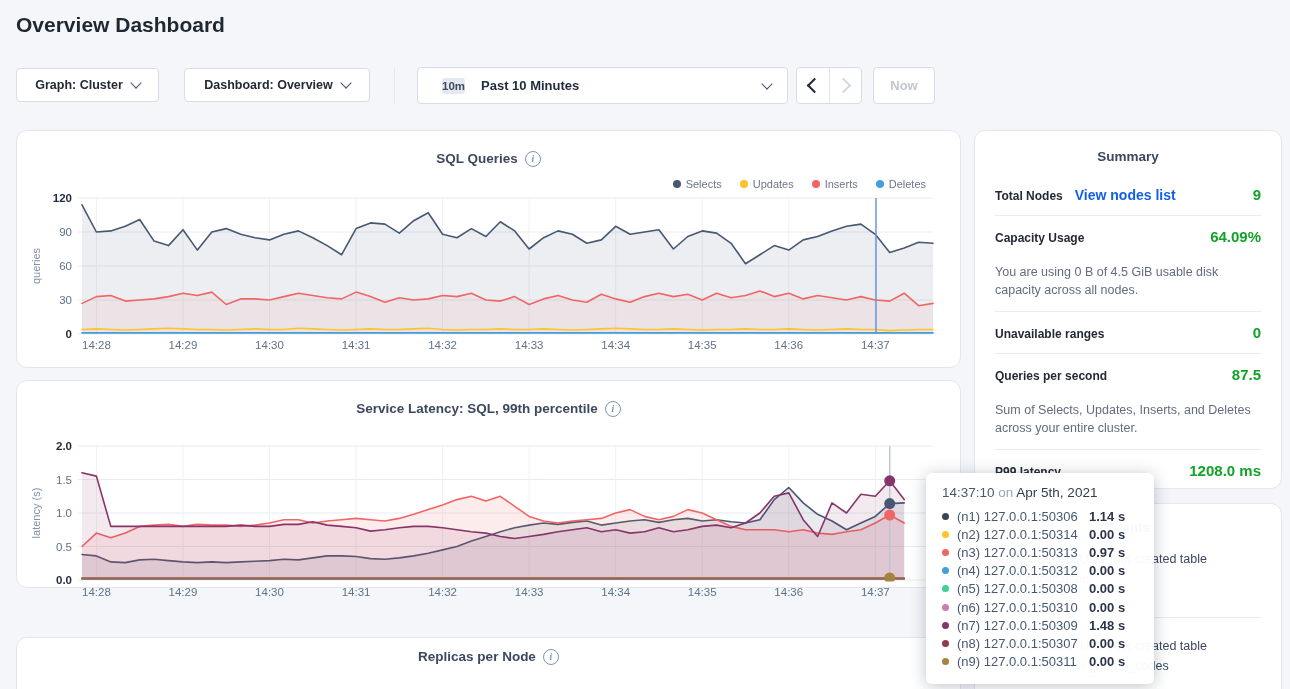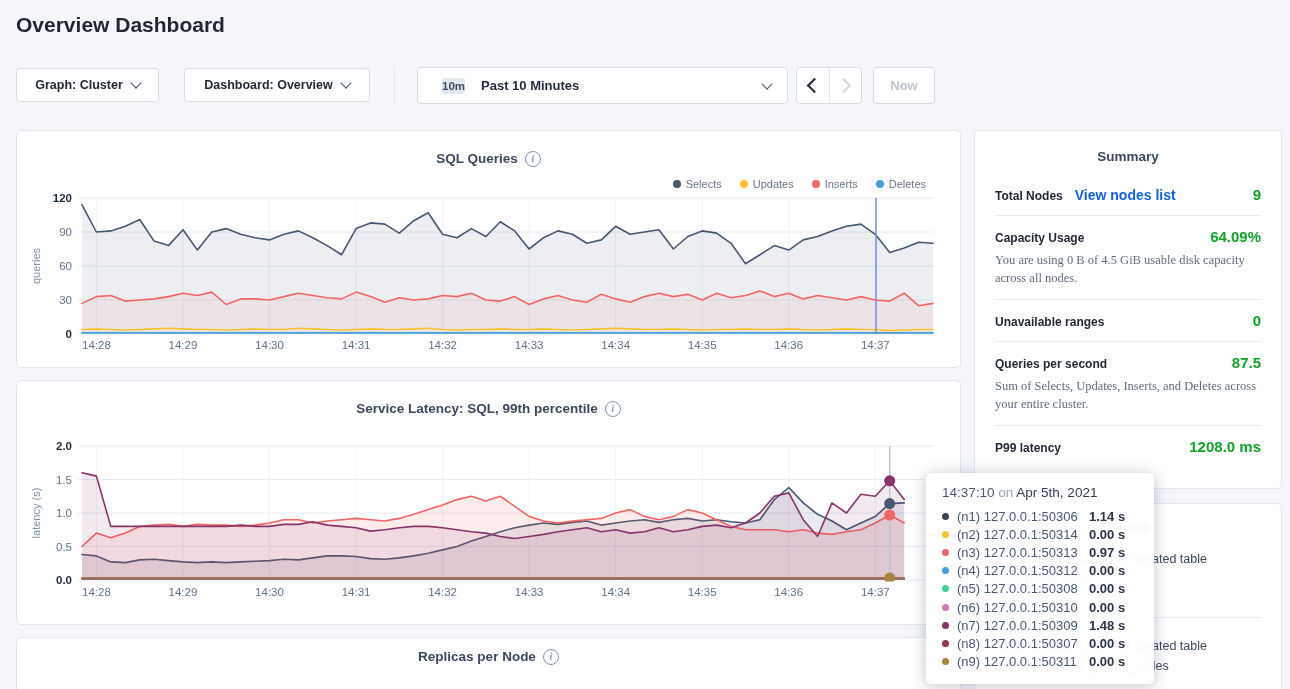--- a/index.html
+++ b/index.html
@@ -1,38 +1,38 @@
 <!DOCTYPE html>
 <html><head>
 <meta charset="utf-8">
 <style>
   html,body{margin:0;padding:0;background:#f4f6fa;font-family:"Liberation Sans",sans-serif;}
   #root{position:relative;width:1290px;height:689px;overflow:hidden;background:#f4f6fa;}
-  .panel{position:absolute;background:#fff;border:1px solid #e2e7ee;border-radius:5px;box-sizing:border-box;}
+  .panel{position:absolute;background:#fff;border:1px solid #e2e7ee;border-radius:11px;box-sizing:border-box;}
   
   #page-title{position:absolute;left:16px;top:13px;font-size:21px;font-weight:600;color:#1f2733;}
   .tb-btn{position:absolute;display:flex;align-items:center;justify-content:center;gap:9px;background:#fff;
     border:1px solid #d7dde6;border-radius:4px;font-size:12.5px;font-weight:bold;color:#242a35;box-sizing:border-box;cursor:pointer;}
   #graph-dd{left:16px;top:68px;width:143px;height:34px;}
   #dash-dd{left:184px;top:68px;width:186px;height:34px;}
   #tb-divider{position:absolute;left:394px;top:67px;width:1px;height:37px;background:#e4e8ee;}
   #time-dd{left:417px;top:67px;width:371px;height:37px;justify-content:flex-start;padding:0 36px 0 24px;}
   .badge{background:#e4e9f0;border-radius:3px;padding:2px 0;font-size:11.5px;font-weight:bold;color:#3e4a5e;}
   #time-label{font-size:13px;font-weight:bold;color:#1f2a3a;margin-left:7px;}
   .chev{display:inline-block;width:7px;height:7px;border-right:1.7px solid #46536b;border-bottom:1.7px solid #46536b;transform:rotate(45deg);margin-top:-4px;}
   #time-chev{position:absolute;right:16px;top:16px;}
   #arrows{position:absolute;left:796px;top:67px;width:66px;height:37px;display:flex;background:#fff;border:1px solid #d7dde6;border-radius:4px;box-sizing:border-box;}
   .arrow-cell{flex:1;display:flex;align-items:center;justify-content:center;cursor:pointer;}
   .arrow-cell.first{border-right:1px solid #e1e6ed;}
   .chev-left{width:9px;height:9px;border-left:2.4px solid #242a35;border-bottom:2.4px solid #242a35;transform:rotate(45deg);margin-left:4px;}
   .chev-right{width:9px;height:9px;border-right:2.4px solid #d4d9e1;border-top:2.4px solid #d4d9e1;transform:rotate(45deg);margin-right:4px;}
   #now-btn{left:873px;top:67px;width:62px;height:37px;color:#bfc6d0;font-size:13px;}
   
   #sql-panel{left:16px;top:130px;width:945px;height:238px;}
-  #lat-panel{left:16px;top:380px;width:945px;height:245px;}
+  #lat-panel{left:16px;top:380px;width:945px;height:208px;}
   #rep-panel{left:16px;top:637px;width:945px;height:80px;}
   .title-row{position:absolute;left:0;right:0;top:18px;text-align:center;}
   #rep-panel .title-row{top:9px;}
   .chart-title{font-size:13.5px;font-weight:bold;color:#3c485e;display:inline-flex;align-items:center;gap:7px;}
   .info-icon{width:14px;height:14px;border:1px solid #8494ab;border-radius:50%;color:#8494ab;font-size:9.5px;font-style:italic;
     font-family:"Liberation Serif",serif;display:inline-flex;align-items:center;justify-content:center;cursor:pointer;}
   .info-icon::after{content:"i";}
   .legend{position:absolute;top:47px;right:34px;display:flex;gap:18px;}
   .legend-item{display:flex;align-items:center;gap:5px;font-size:11px;color:#6b7689;}
   .swatch{width:8px;height:8px;border-radius:50%;}
@@ -40,21 +40,21 @@
   #charts-svg text{font-family:"Liberation Sans",sans-serif;}
   
   #summary-panel{left:974px;top:130px;width:308px;height:359px;padding:0 20px;}
   .s-heading{margin:18px 0 10px;text-align:center;font-size:13.5px;font-weight:bold;color:#3c485e;}
   .s-row{padding:12px 0;}
   .s-row + .s-row{border-top:1px solid #e8ecf2;}
   .s-top{display:flex;align-items:baseline;}
   .s-label{font-size:12px;font-weight:bold;color:#242a35;}
   .s-link{font-size:14px;font-weight:bold;color:#135fe5;margin-left:12px;text-decoration:none;cursor:pointer;}
   .s-value{margin-left:auto;font-size:15px;font-weight:bold;color:#11a327;}
-  .s-desc{margin:6px 0 0;font-size:12.5px;line-height:18px;color:#626c7d;font-family:Liberation Serif, serif;}
+  .s-desc{margin:18px 0 0;font-size:12.5px;line-height:18px;color:#626c7d;}
   
   #events-panel{left:974px;top:503px;width:308px;height:220px;padding:0 20px;}
   .e-heading{margin:16px 0 10px;text-align:center;font-size:13.5px;font-weight:bold;color:#3c485e;}
   .event-item{font-size:12.5px;line-height:20px;color:#3c485e;padding:4px 0 28px;}
   .event-item.first{border-bottom:1px solid #e8ecf2;margin-bottom:0;}
   .event-item.second{padding-top:18px;}
   
   #tooltip{position:absolute;left:926px;top:473px;width:228px;height:211px;background:rgba(255,255,255,0.96);
     border-radius:6px;box-shadow:0 2px 16px rgba(44,56,80,0.3);padding:12px 16px 0 16px;box-sizing:border-box;z-index:20;}
   .tt-head{font-size:13.5px;margin-bottom:7px;}

